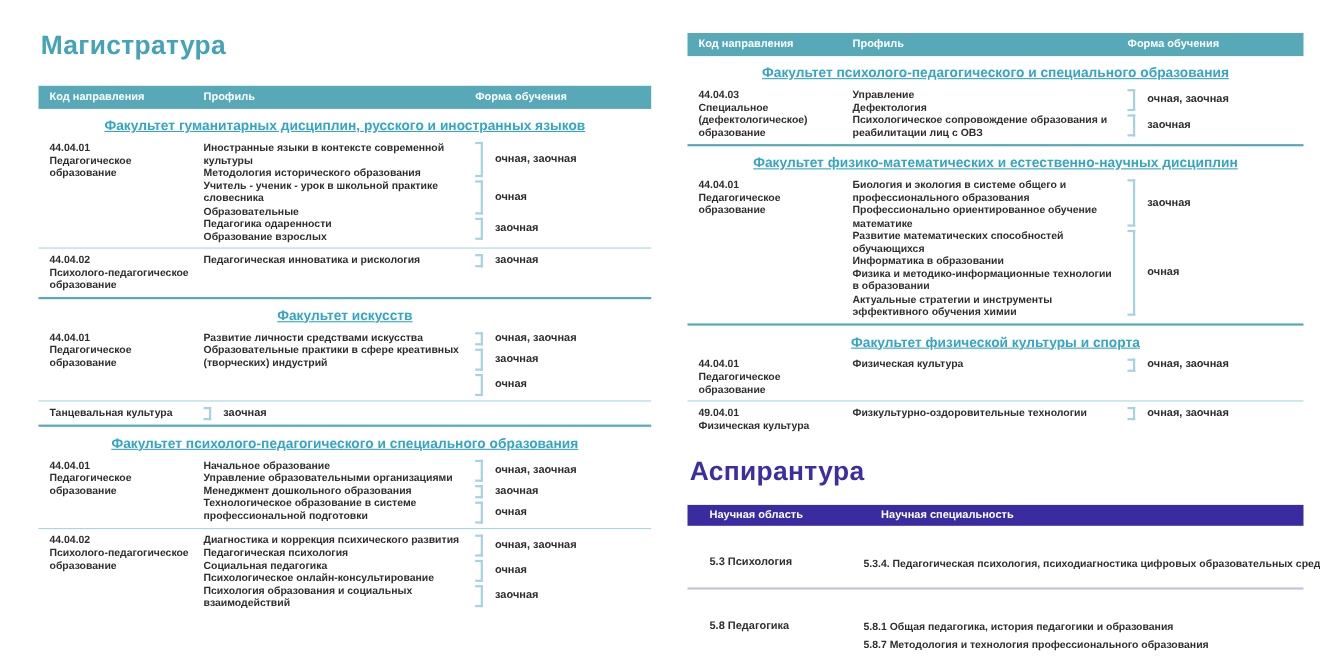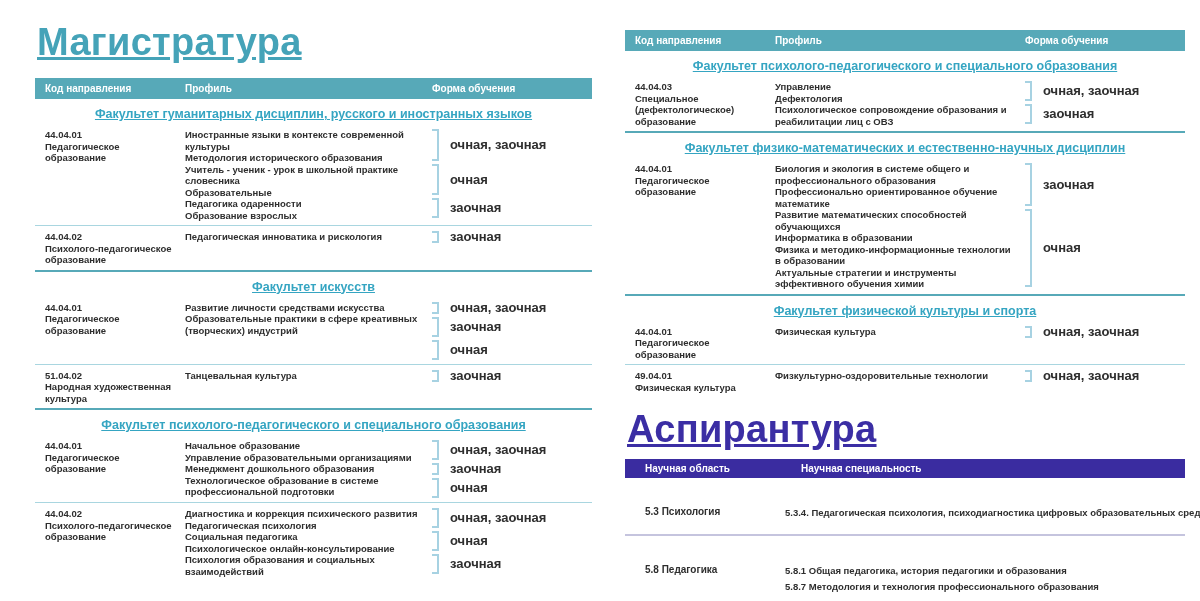--- a/index.html
+++ b/index.html
@@ -7,39 +7,39 @@
     --teal-title:#45a3b8; --teal-bar:#57a9b8; --teal-section:#35a5c2;
     --teal-thin:#a9d6e0; --bracket:#a7d2e2;
     --purple-title:#3b2ea4; --purple-bar:#3a2ca0; --lavender:#c5c4de;
     --text:#2e2e2e;
   }
   .page{position:relative;width:1200px;height:601px;background:#fff;overflow:hidden;
     font-family:"Liberation Sans",sans-serif;font-weight:700;color:var(--text);}
   .col{position:absolute;top:0;}
   #col-left{left:35px;width:557px;}
   #col-right{left:625px;width:560px;}
-  .big-title{font-size:38px;line-height:36px;letter-spacing:.3px;text-decoration:underline;}
+  .big-title{font-size:24px;line-height:36px;letter-spacing:.3px;}
   #mag-title{color:var(--teal-title);margin:24px 0 18px 2px;}
   #asp-title{color:var(--purple-title);margin:14px 0 12px 2px;}
   .thead{display:grid;grid-template-columns:130px 1fr 160px;column-gap:10px;
     background:var(--teal-bar);color:#fff;font-size:10px;padding:5px 0 5px 10px;align-items:center;}
   #col-right .thead-m{margin-top:30px;}
   .faculty-section{border-bottom:2px solid var(--teal-bar);}
   .sections .faculty-section:last-child{border-bottom:none;}
   .f-title{text-align:center;color:var(--teal-section);font-size:12.5px;padding:8px 0 3px;text-decoration:underline;}
   .m-row{display:grid;grid-template-columns:130px 1fr 160px;column-gap:10px;
     padding:5px 0 4px 10px;font-size:9.5px;line-height:11.5px;}
   .m-row + .m-row{border-top:1px solid var(--teal-thin);}
   .profiles p{margin:0;}
   .code-cell div{margin:0;}
   .forms{display:flex;flex-direction:column;gap:3px;}
   .fgroup{display:flex;align-items:center;}
   .bracket{width:7px;flex:none;box-sizing:border-box;
     border:2px solid var(--bracket);border-left:none;margin-right:11px;}
-  .flabel{font-size:13px;text-align:center;}
+  .flabel{font-size:10px;text-align:center;}
   .thead-a{display:grid;grid-template-columns:130px 1fr;column-gap:26px;
     background:var(--purple-bar);color:#fff;font-size:10px;padding:4px 0 4px 20px;}
   .a-row{display:grid;grid-template-columns:130px 1fr;column-gap:10px;padding:28px 0 12px 20px;}
   .a-row + .a-row{border-top:2px solid var(--lavender);}
   .a-area{font-size:10px;}
   .a-specs p{margin:0 0 3px;font-size:9.5px;line-height:13px;white-space:nowrap;}
 </style>
 </head>
 <body>
 
@@ -119,24 +119,20 @@
                 <div class="bracket" style="height: 20px;"></div>
                 <div class="flabel">заочная</div>
               </div>
               <div class="fgroup">
                 <div class="bracket" style="height: 20px;"></div>
                 <div class="flabel">очная</div>
               </div>
             </div>
           </div>
           <div class="m-row">
-            <div class="code-cell">
-              <div class="code-num">51.04.02</div>
-              <div class="code-name">Народная художественная культура</div>
-            </div>
             <div class="profiles">
               <p>Танцевальная культура</p>
             </div>
             <div class="forms">
               <div class="fgroup">
                 <div class="bracket" style="height: 12px;"></div>
                 <div class="flabel">заочная</div>
               </div>
             </div>
           </div>

